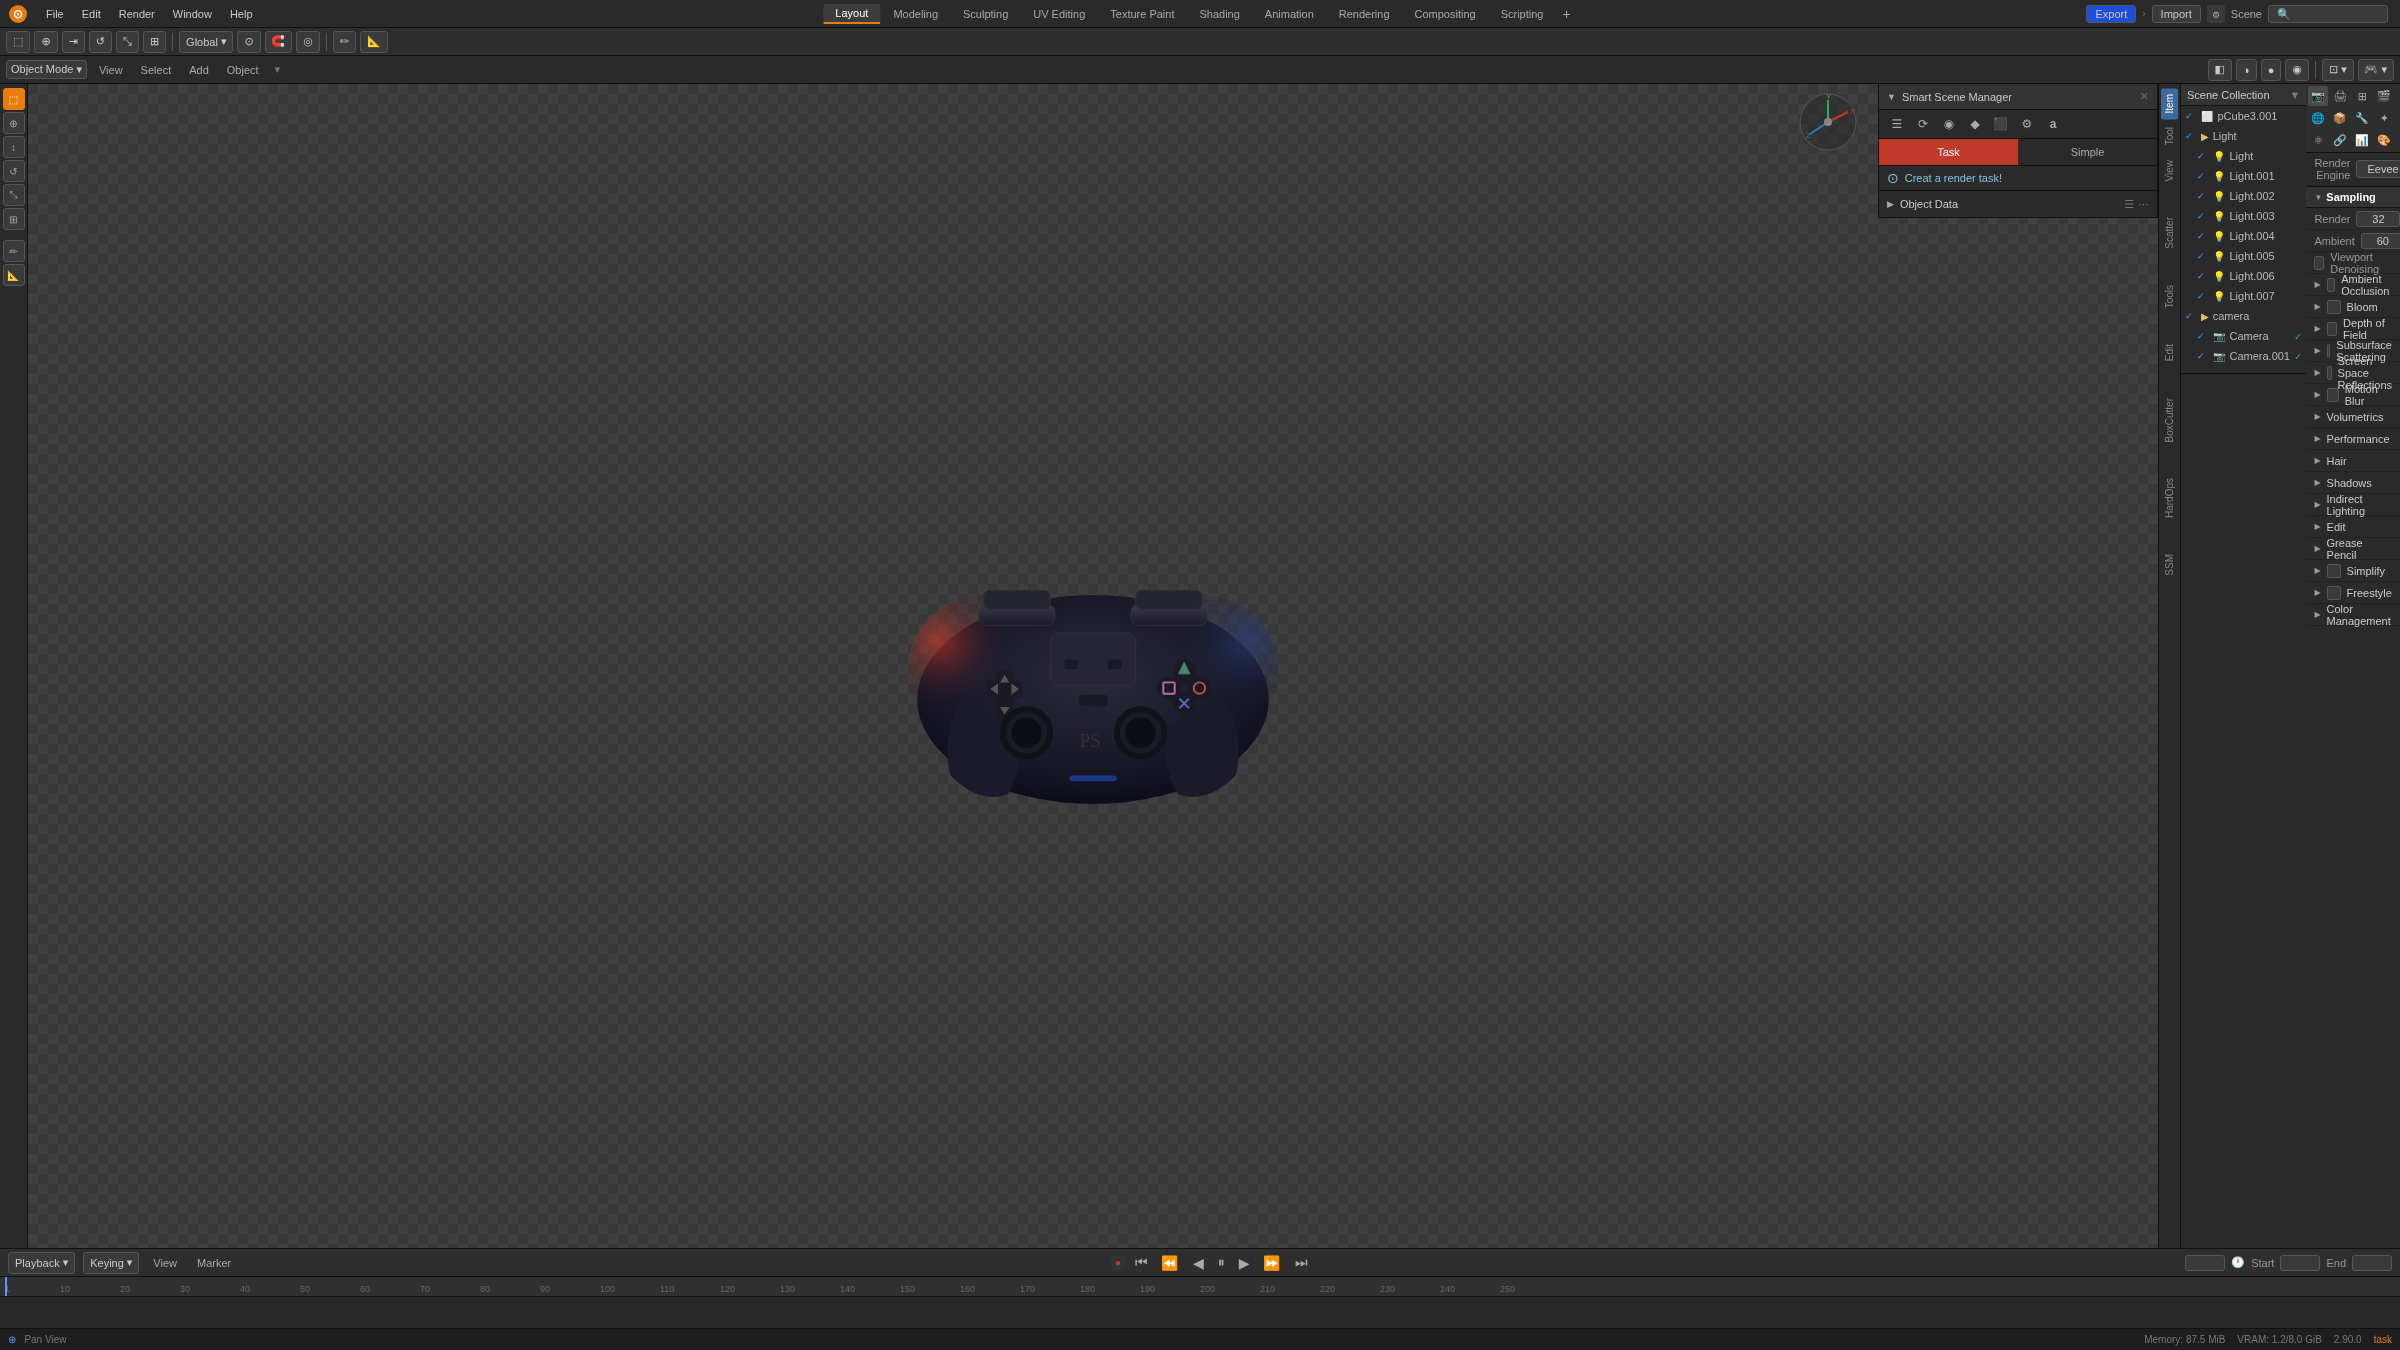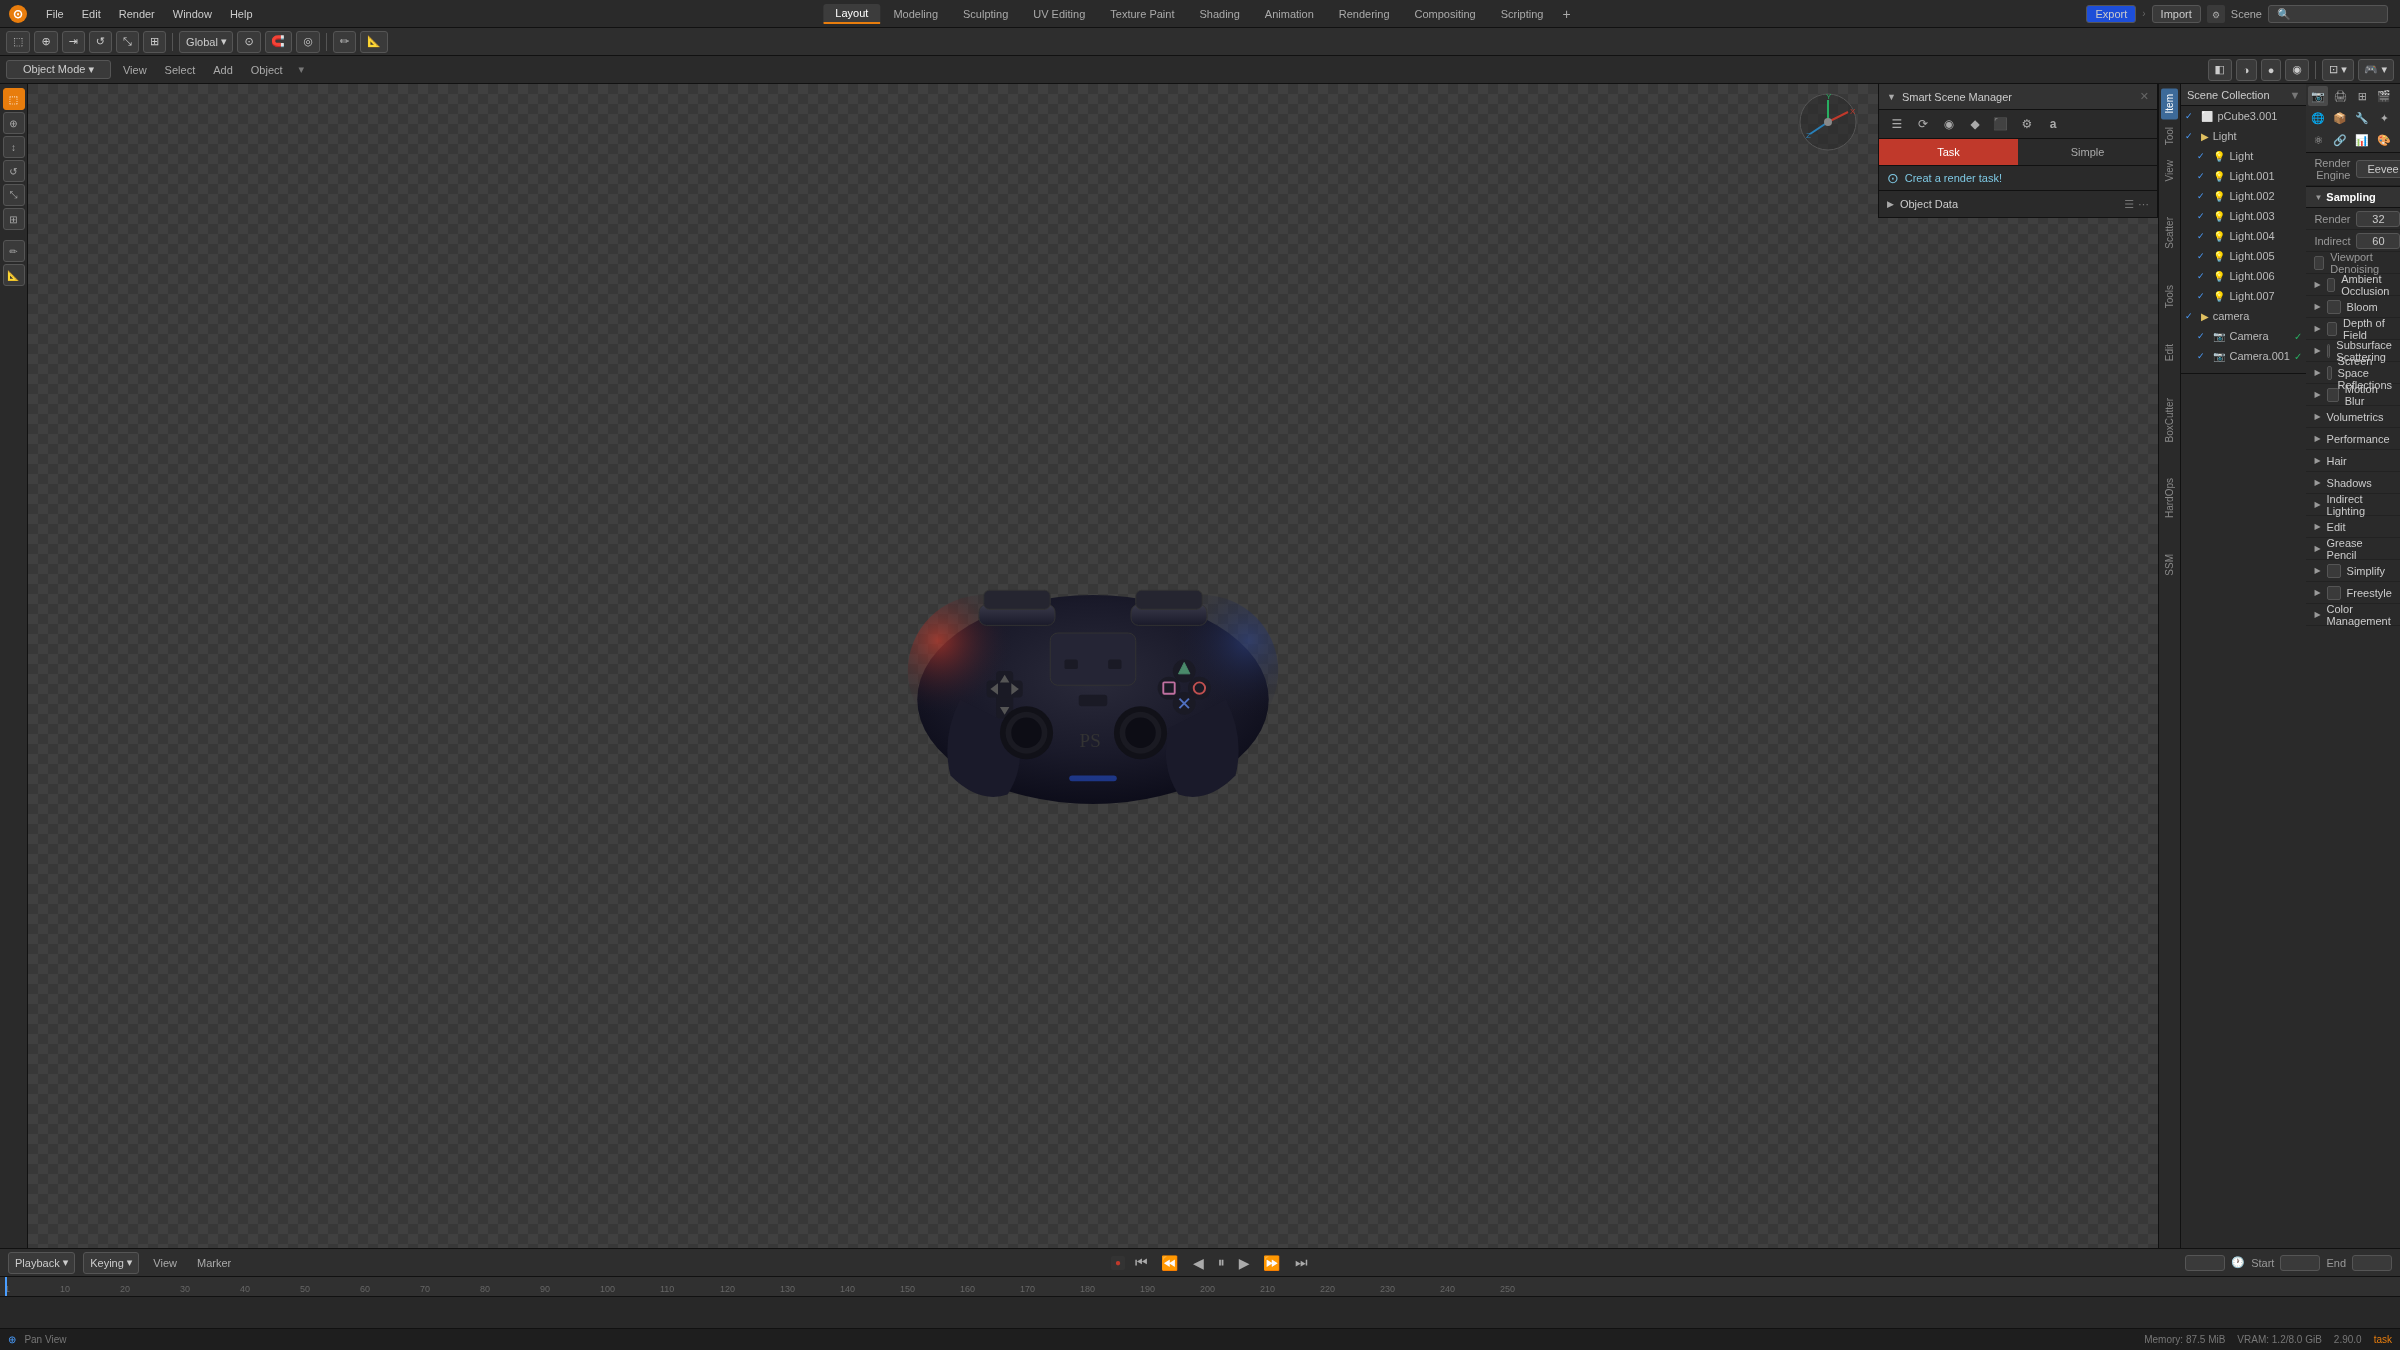--- a/index.html
+++ b/index.html
@@ -105,21 +105,21 @@
       align-items: center;
       padding: 0 6px;
       gap: 6px;
       border-bottom: 1px solid #111;
       flex-shrink: 0;
     }
     .mode-select {
       background: #3a3a3a;
       border: 1px solid #555;
       color: #ccc;
-      padding: 2px 16px;
+      padding: 2px 4px;
       border-radius: 3px;
       font-size: 11px;
       cursor: pointer;
     }
     .mode-menu-item {
       color: #aaa;
       cursor: pointer;
       padding: 2px 6px;
       font-size: 11px;
     }
@@ -898,21 +898,21 @@
 
         <div class="prop-section-header">
           <span class="triangle-down">▼</span>
           <span>Sampling</span>
         </div>
         <div class="prop-row">
           <span class="prop-label">Render</span>
           <input class="prop-value" type="text" value="32" style="">
         </div>
         <div class="prop-row">
-          <span class="prop-label">Indirect</span>
+          <span class="prop-label">Ambient</span>
           <input class="prop-value" type="text" value="60" style="">
         </div>
         <div class="prop-checkbox-row">
           <div class="prop-checkbox"></div>
           <span style="font-size: 11px; color: #999;">Viewport Denoising</span>
         </div>
 
         <div class="prop-collapsible">
           <span class="triangle-right">▶</span>
           <div class="cb-box"></div>

